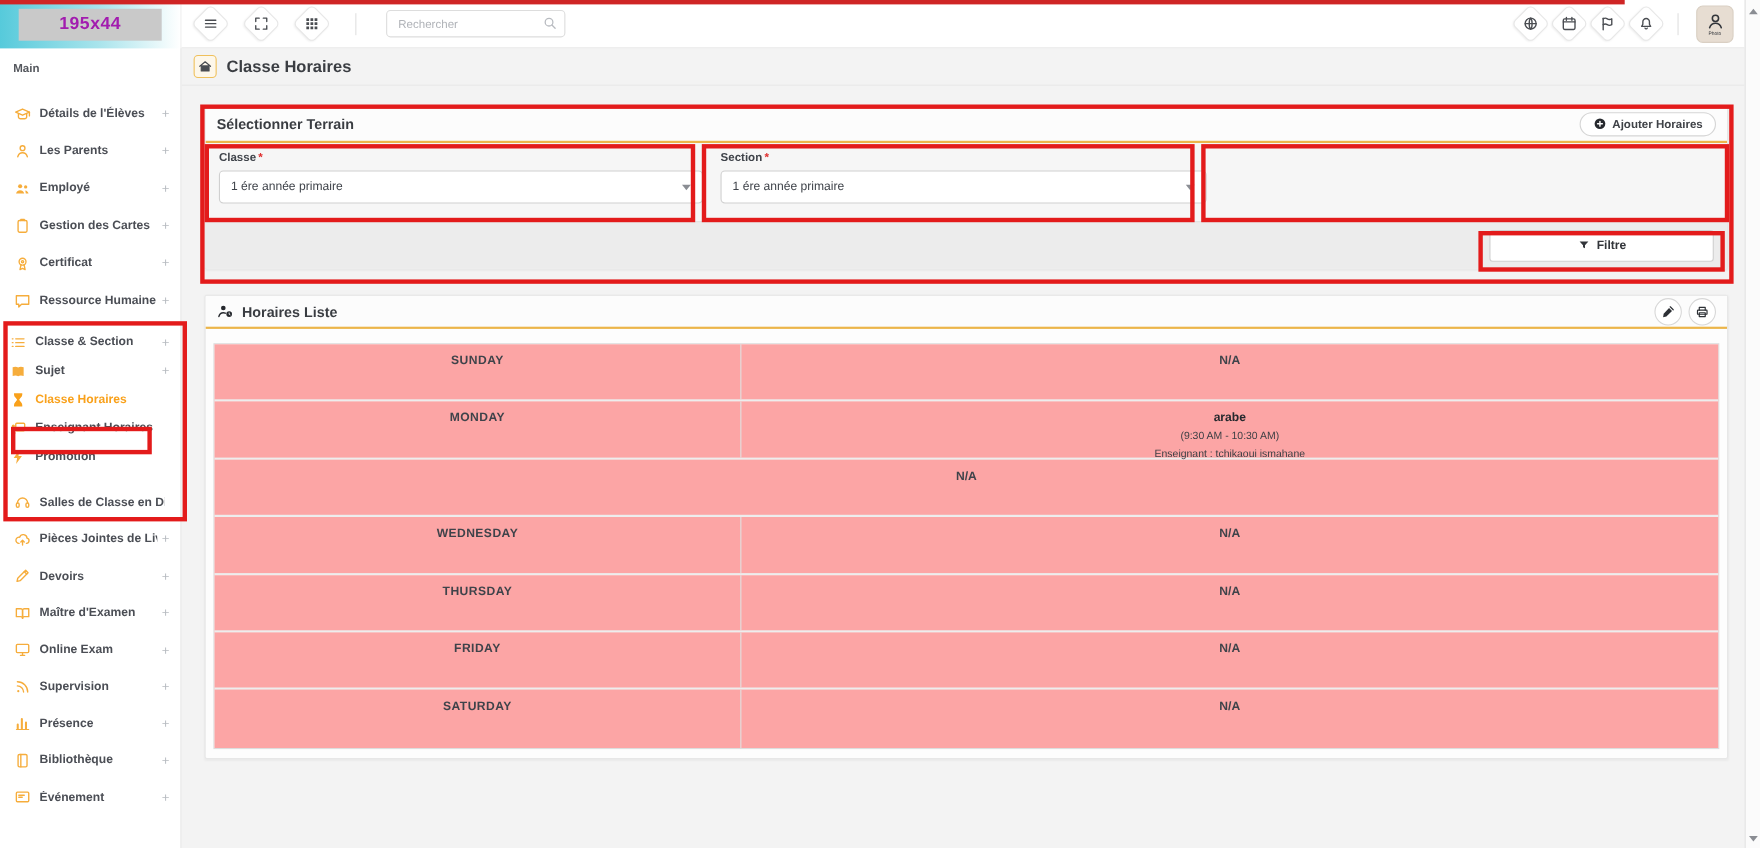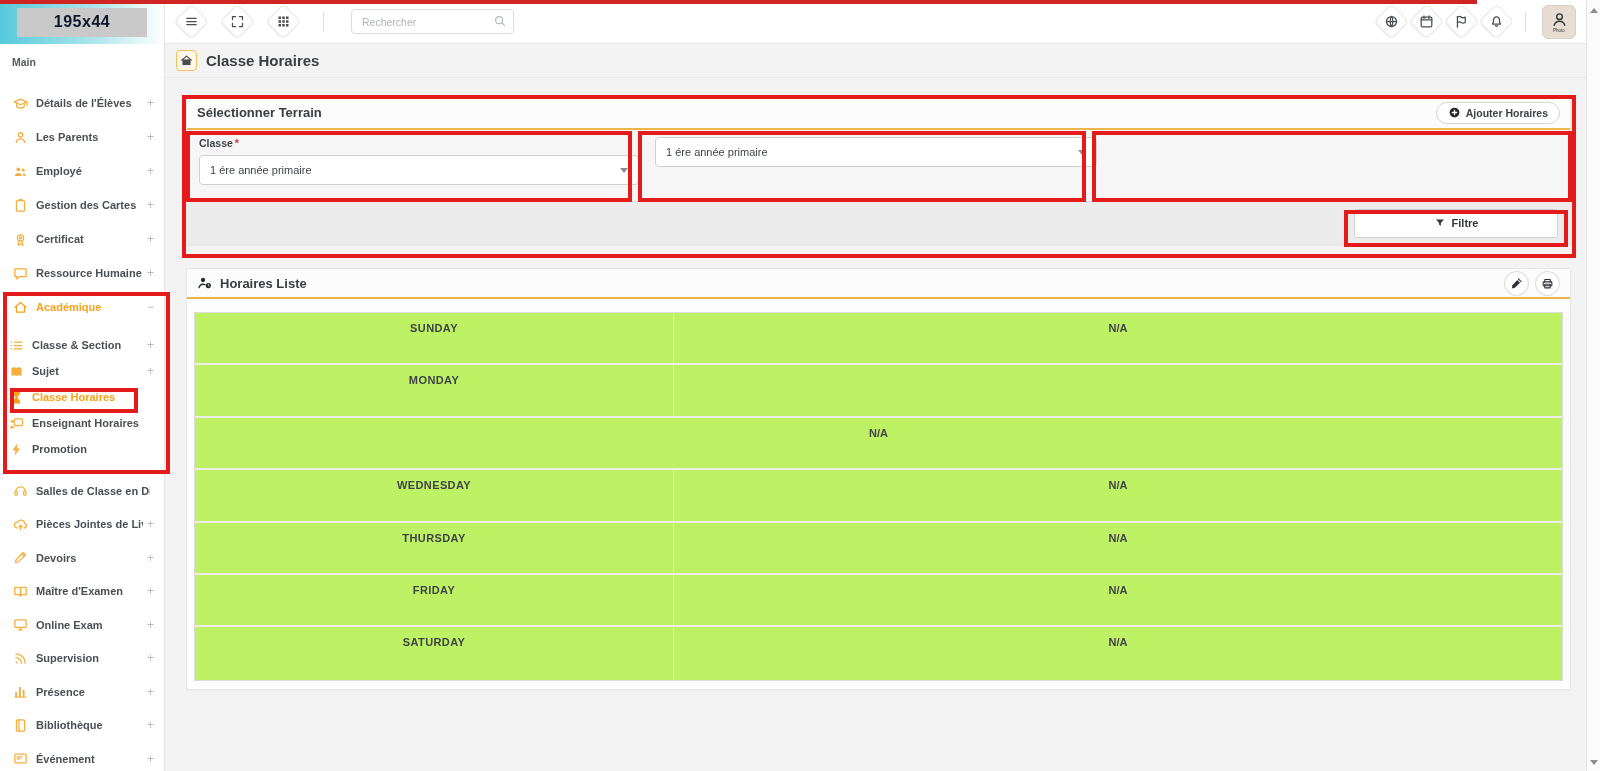--- a/index.html
+++ b/index.html
@@ -6,21 +6,21 @@
   html,body { width:1600px; height:771px; }
   body { font-family:"Liberation Sans","DejaVu Sans",sans-serif; background:#f3f3f3; position:relative; overflow:hidden; }
   #page { position:absolute; inset:0; width:1600px; height:771px; }
 
   
   svg.ic { width:15px; height:15px; stroke:currentColor; fill:none; stroke-width:2; stroke-linecap:round; stroke-linejoin:round; display:block; }
 
   
   .sidebar { position:absolute; left:0; top:0; width:165px; height:771px; background:#fff; border-right:1px solid #e4e4e4; z-index:2; }
   .logo-area { height:44px; background:linear-gradient(90deg,#56cadb 0%,#a9e4ec 55%,#ffffff 100%); display:flex; align-items:center; justify-content:center; }
-  .logo-ph { width:130px; height:29px; background:#c9c9c9; color:#0f172a; font-weight:bold; font-size:16px; display:flex; align-items:center; justify-content:center; letter-spacing:.5px; }
+  .logo-ph { width:130px; height:29px; background:#c9c9c9; color:#a21caf; font-weight:bold; font-size:16px; display:flex; align-items:center; justify-content:center; letter-spacing:.5px; }
   .main-label { margin:12px 0 2px 12px; font-size:10.5px; font-weight:bold; color:#55585e; }
   .nav { padding-top:16px; }
   .s-item { height:34px; display:flex; align-items:center; padding:0 10px 0 12px; cursor:pointer; }
   .s-item.small { height:33.5px; }
   .s-ic { width:16px; display:flex; justify-content:center; color:#f6ad3c; margin-right:8px; flex:none; }
   .s-lbl { font-size:11px; font-weight:bold; color:#4b4e55; white-space:nowrap; overflow:hidden; flex:1; }
   .s-plus { font-size:12px; color:#b7bbc0; margin-left:4px; flex:none; }
   .s-item.active .s-lbl, .s-item.active .s-ic { color:#f9a11b; }
   .submenu { padding:8px 0 0 0; }
   .submenu .s-item { height:26px; padding-left:8px; }
@@ -71,21 +71,21 @@
   .filter-btn svg { width:12px; height:12px; }
 
   .panel2 { top:224px; height:422px; background:#fdfdfd; }
   .panel2 .panel-hd { height:30px; background:#fcfcfc; }
   .p2-ic { color:#26292e; margin-right:7px; display:flex; }
   .circ-btn { width:25px; height:25px; border-radius:50%; border:1px solid #d7d7d7; background:#fff; display:flex; align-items:center; justify-content:center; color:#2d3035; cursor:pointer; }
   .circ-btn svg { width:13px; height:13px; }
   .hd-actions { margin-left:auto; display:flex; gap:6px; }
 
   .sched-table { margin:13px 7px 0 7px; border:1px solid #ddd; }
-  .srow { display:flex; height:52.4px; border-bottom:2px solid #ededed; background:#bef264; }
+  .srow { display:flex; height:52.4px; border-bottom:2px solid #ededed; background:#fca5a5; }
   .srow:last-child { border-bottom:none; }
   .day-cell { width:479px; border-right:1px solid #e2e2e2; text-align:center; padding-top:9px; font-size:11px; font-weight:bold; color:#3f434a; letter-spacing:.4px; }
   .val-cell { flex:1; text-align:center; padding-top:9px; font-size:11px; font-weight:bold; color:#3f434a; }
   .val-sub { font-size:11px; font-weight:bold; color:#26292e; }
   .val-time { font-size:9.5px; font-weight:normal; color:#3c3f44; margin-top:5px; }
   .val-teacher { font-size:9.5px; font-weight:normal; color:#3c3f44; margin-top:5px; }
 
   
   .anno { position:absolute; border:4px solid #e31b1b; z-index:50; pointer-events:none; }
   .anno-stripe { position:absolute; left:0; top:0; width:1477px; height:4px; background:#cf2525; z-index:51; pointer-events:none; }
@@ -159,30 +159,20 @@
       <div class="s-item">
         <span class="s-ic">
             <svg class="ic" viewBox="0 0 24 24">
               <path d="M21 4.5H3v12.5h3.5V21l4-4H21z"></path>
             </svg>
           </span>
         <span class="s-lbl">Ressource Humaine</span>
         <span class="s-plus">+</span>
       </div>
 
-      <div class="s-item active">
-        <span class="s-ic">
-            <svg class="ic" viewBox="0 0 24 24">
-              <path d="M3 11.5L12 4l9 7.5"></path>
-              <path d="M5.5 10v9.5h13V10"></path>
-            </svg>
-          </span>
-        <span class="s-lbl">Académique</span>
-        <span class="s-plus">−</span>
-      </div>
 
       <div class="submenu">
         <div class="s-item">
           <span class="s-ic">
               <svg class="ic" viewBox="0 0 24 24">
                 <path d="M8.5 6.5h12M8.5 12h12M8.5 17.5h12"></path>
                 <path d="M3.5 6.5h1M3.5 12h1M3.5 17.5h1"></path>
               </svg>
             </span>
           <span class="s-lbl">Classe &amp; Section</span>
@@ -410,20 +400,21 @@
       </div>
       <div class="panel-body">
         <div>
           <div class="field-lbl"><span>Classe</span><span class="req">*</span></div>
           <div class="select">
             <span>1 ére année primaire</span>
             <span class="caret"></span>
           </div>
         </div>
         <div>
+          <div class="field-lbl"><span>Section</span><span class="req">*</span></div>
           <div class="select">
             <span>1 ére année primaire</span>
             <span class="caret"></span>
           </div>
         </div>
       </div>
       <div class="panel-ft">
         <button class="filter-btn">
           <svg class="ic" viewBox="0 0 24 24">
               <path fill="currentColor" stroke="none" d="M4 5h16l-6.2 7v5.5l-3.6-1.8V12z"></path>
@@ -461,20 +452,25 @@
         </div>
       </div>
 
       <div class="sched-table">
         <div class="srow">
           <div class="day-cell">SUNDAY</div>
           <div class="val-cell">N/A</div>
         </div>
         <div class="srow">
           <div class="day-cell">MONDAY</div>
+          <div class="val-cell">
+            <div class="val-sub">arabe</div>
+            <div class="val-time">(9:30 AM - 10:30 AM)</div>
+            <div class="val-teacher">Enseignant : tchikaoui ismahane</div>
+          </div>
         </div>
         <div class="srow">
           <div class="val-cell">N/A</div>
         </div>
         <div class="srow">
           <div class="day-cell">WEDNESDAY</div>
           <div class="val-cell">N/A</div>
         </div>
         <div class="srow">
           <div class="day-cell">THURSDAY</div>

